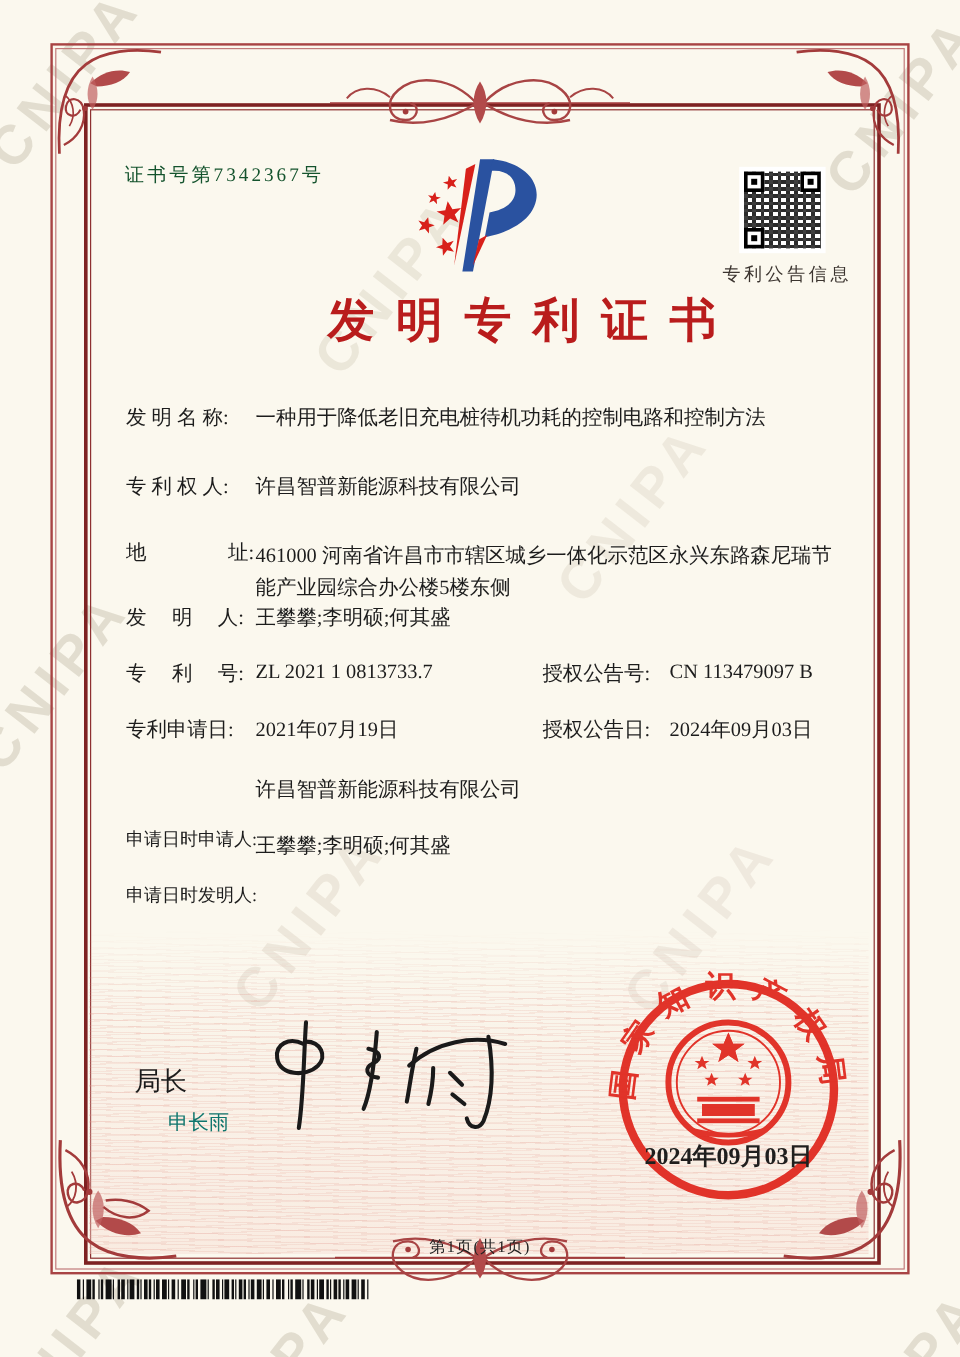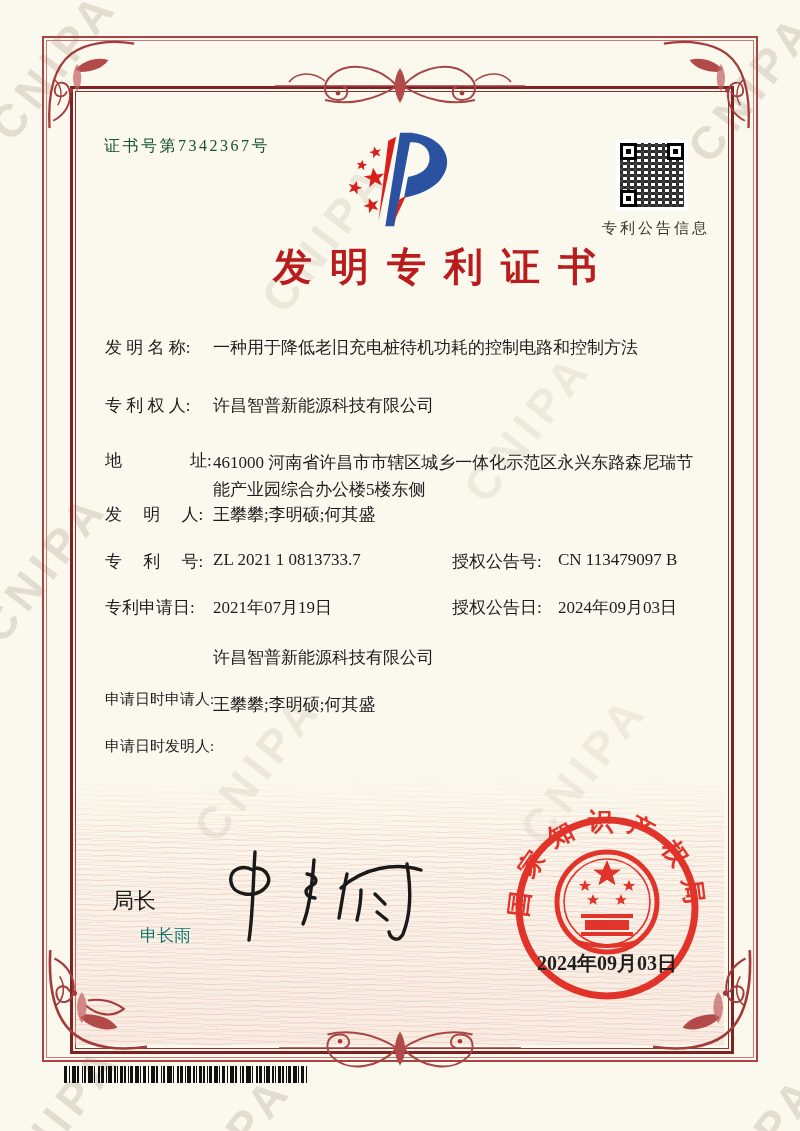--- a/index.html
+++ b/index.html
@@ -288,18 +288,19 @@
     </g>
 
     <path id="seal-arc" d="M -66,44 A 79,79 0 1 1 66,44" fill="none"></path>
     <text font-size="25" font-weight="bold" fill="#e02a20" letter-spacing="13" font-family="Liberation Serif, DejaVu Serif, serif">
       <textPath href="#seal-arc" startOffset="50%" text-anchor="middle">国家知识产权局</textPath>
     </text>
 
     <text x="0" y="62" text-anchor="middle" font-size="20" font-weight="bold" fill="#141414" font-family="Liberation Serif, DejaVu Serif, serif">2024年09月03日</text>
   </svg>
 
+  <div class="page-info">第1页(共1页)</div>
 
   <svg class="barcode" width="244" height="17" viewBox="0 0 244 17">
     <path d="M0,8.5 H244" stroke="#111" stroke-width="17" stroke-dasharray="3 2 1 2 4 1 2 3 1 1 2 2 5 1 1 3 2 1 3 2 1 1 4 2 2 1 1 2 3 1 2 2 1 1 3 2 4 1 1 2"></path>
   </svg>
 
 </div>
 
 </body></html>

